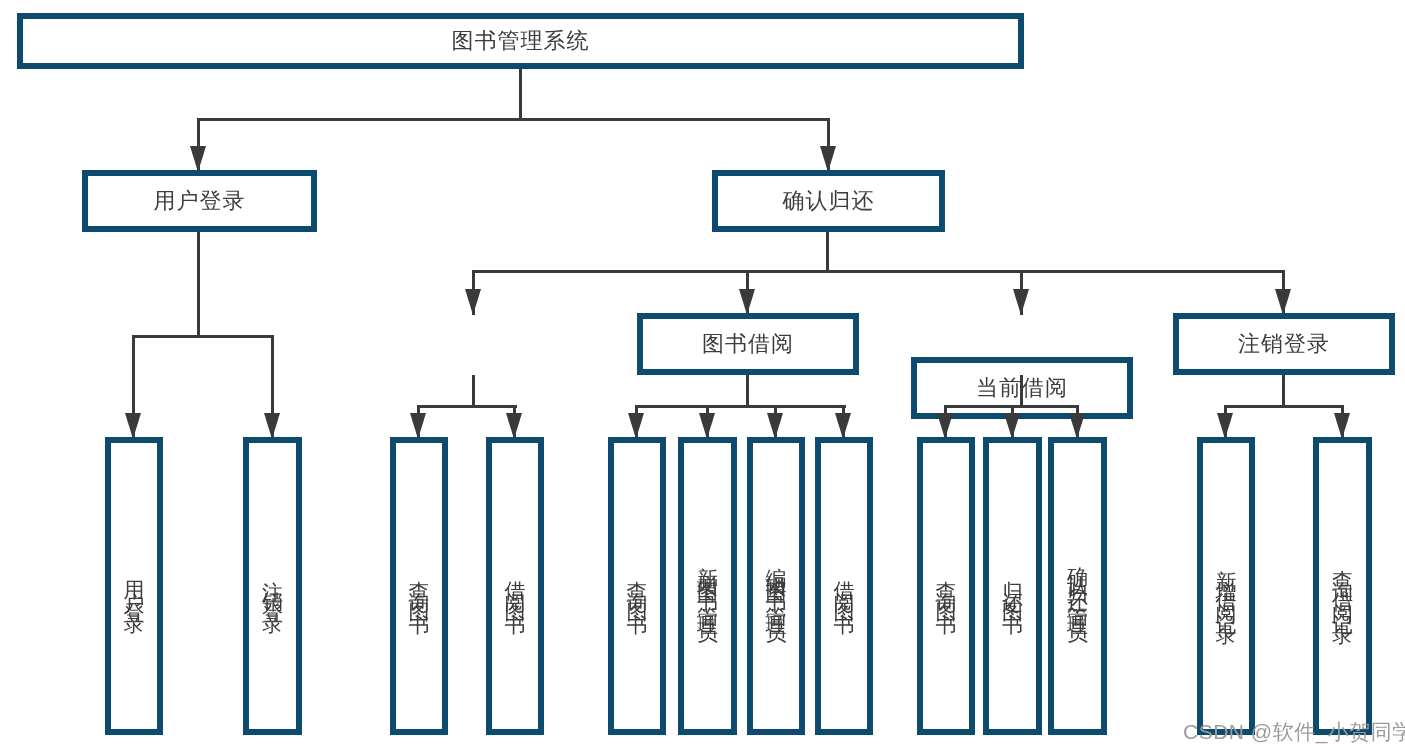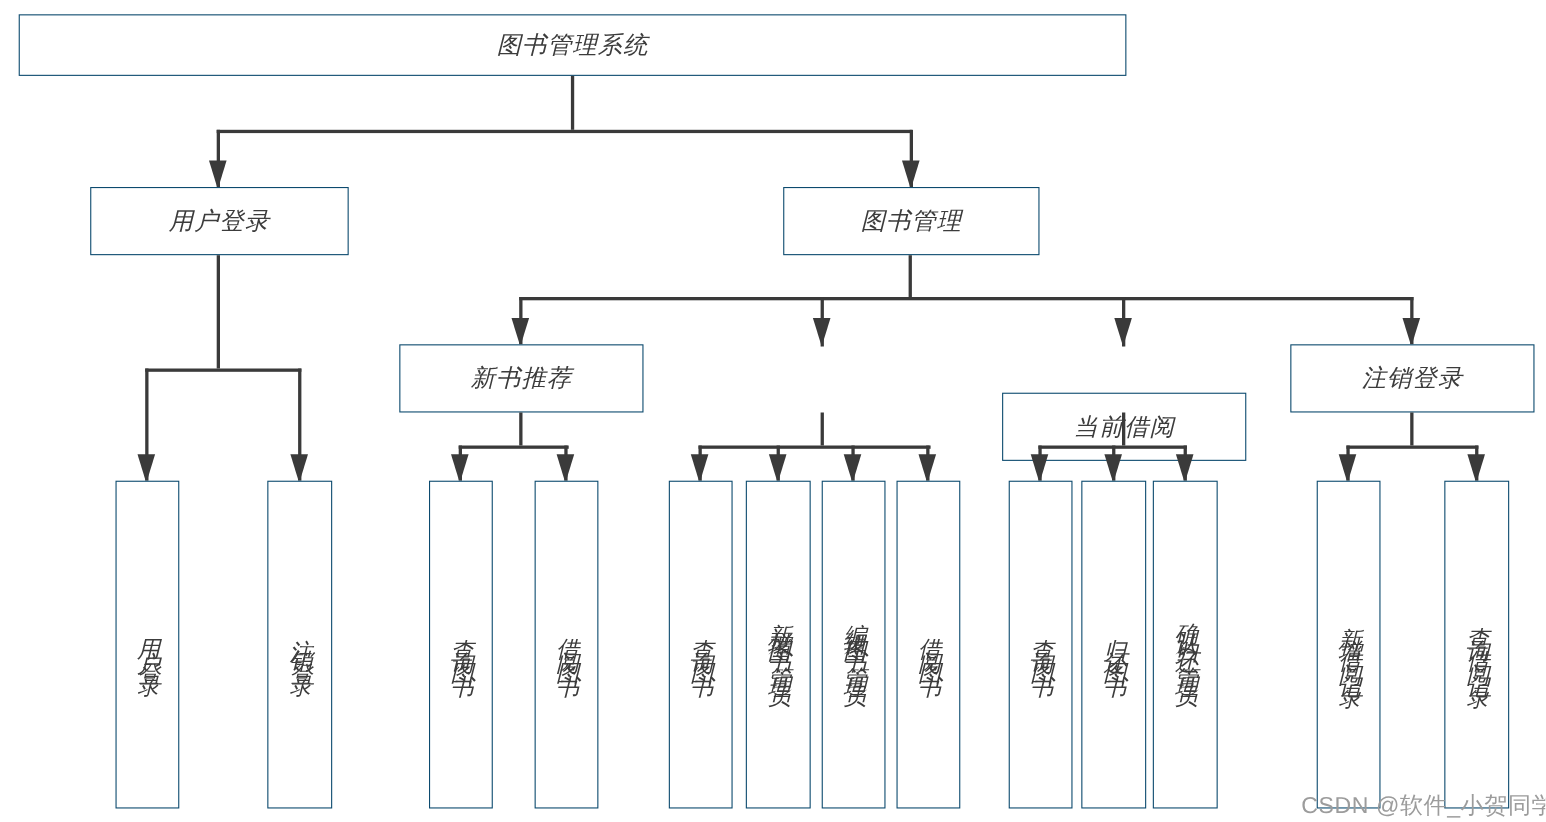--- a/index.html
+++ b/index.html
@@ -8,27 +8,26 @@
     width:1405px;height:747px;
     background:#ffffff;
     font-family:"Liberation Sans", sans-serif;
     overflow:hidden;
   }
   .canvas *{box-sizing:border-box;}
   
   .node{
     position:absolute;
     background:#ffffff;
-    border:1px solid #0c4a6e;
+    border:6px solid #0c4a6e;
     display:flex;align-items:center;justify-content:center;
     color:#3c3c3c;
     font-size:22px;
     letter-spacing:1px;
     white-space:nowrap;
-    font-style:italic;
   }
   .leaf{
     writing-mode:vertical-rl;
     text-orientation:mixed;
     font-size:21px;
     letter-spacing:11px;
     white-space:normal;
   }
   .leaf.long{letter-spacing:8px;}
   
@@ -59,35 +58,35 @@
 <div class="canvas">
 
   <div class="node" style="left:17px;top:13px;width:1007px;height:56px;">图书管理系统</div>
 
   <div class="vline" style="left:519px;top:69px;height:49px;"></div>
   <div class="hline" style="left:197px;top:118px;width:632px;"></div>
   <div class="arrow" style="left:197px;top:118px;height:54px;"></div>
   <div class="arrow" style="left:827px;top:118px;height:54px;"></div>
 
   <div class="node" style="left:82px;top:170px;width:235px;height:62px;">用户登录</div>
-  <div class="node" style="left:712px;top:170px;width:233px;height:62px;">图书管理</div>
+  <div class="node" style="left:712px;top:170px;width:233px;height:62px;">确认归还</div>
 
   <div class="vline" style="left:197px;top:232px;height:103px;"></div>
   <div class="hline" style="left:132px;top:335px;width:142px;"></div>
   <div class="arrow" style="left:132px;top:335px;height:104px;"></div>
   <div class="arrow" style="left:271px;top:335px;height:104px;"></div>
 
   <div class="vline" style="left:826px;top:232px;height:38px;"></div>
   <div class="hline" style="left:472px;top:270px;width:813px;"></div>
   <div class="arrow" style="left:472px;top:270px;height:45px;"></div>
   <div class="arrow" style="left:746px;top:270px;height:45px;"></div>
   <div class="arrow" style="left:1020px;top:270px;height:45px;"></div>
   <div class="arrow" style="left:1282px;top:270px;height:45px;"></div>
 
-  <div class="node" style="left:363px;top:313px;width:222px;height:62px;">新书推荐</div>
+  <div class="node" style="left:637px;top:313px;width:222px;height:62px;">图书借阅</div>
   <div class="node" style="left:911px;top:313px;width:222px;height:62px;margin-top:44px;">当前借阅</div>
   <div class="node" style="left:1173px;top:313px;width:222px;height:62px;">注销登录</div>
 
   <div class="vline" style="left:472px;top:375px;height:30px;"></div>
   <div class="hline" style="left:417px;top:405px;width:100px;"></div>
   <div class="arrow" style="left:417px;top:405px;height:34px;"></div>
   <div class="arrow" style="left:513px;top:405px;height:34px;"></div>
 
   <div class="vline" style="left:746px;top:375px;height:30px;"></div>
   <div class="hline" style="left:635px;top:405px;width:211px;"></div>

